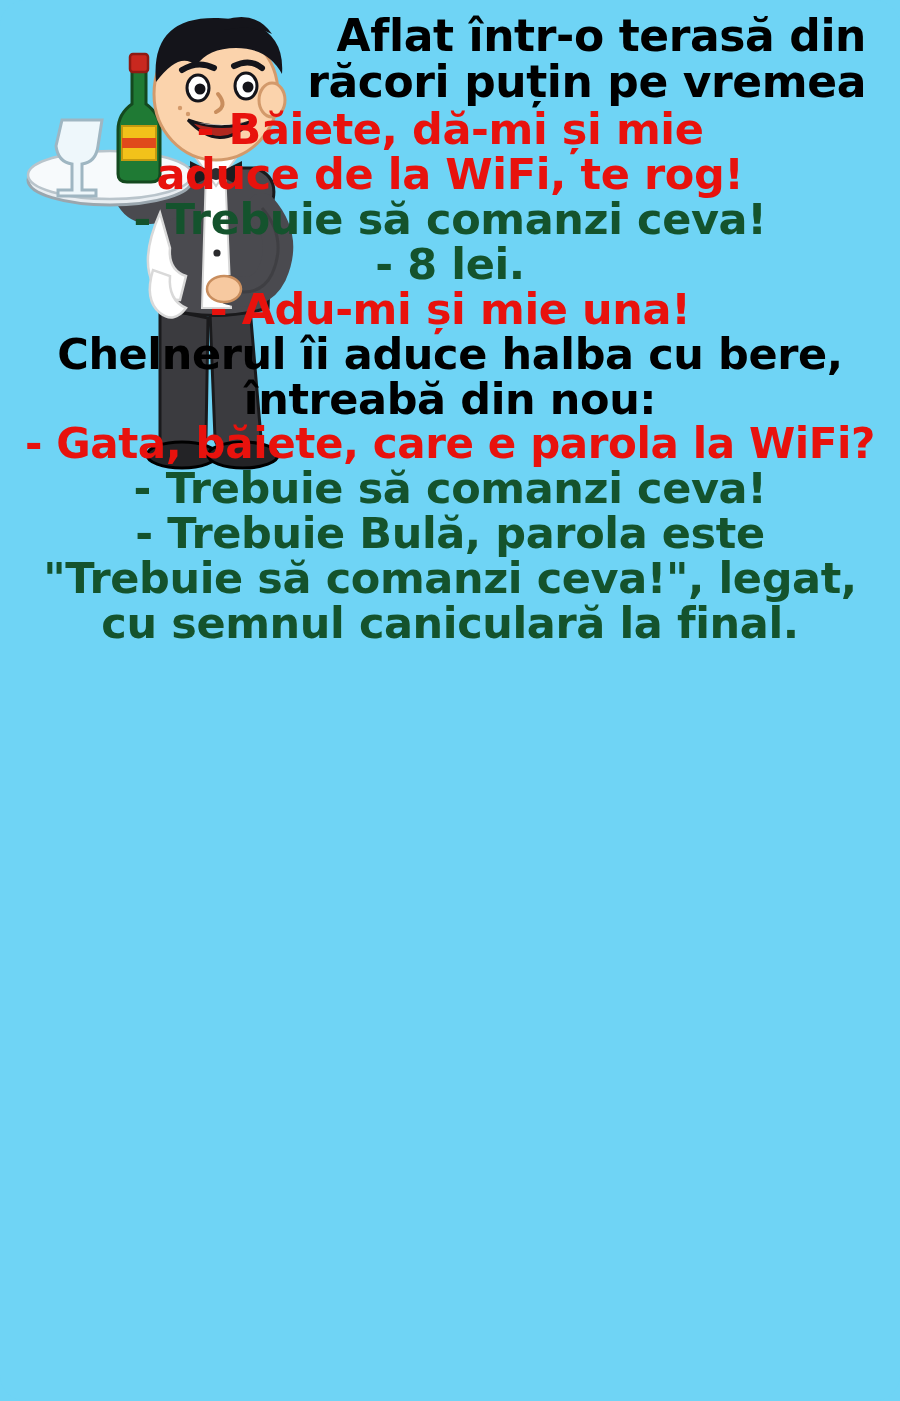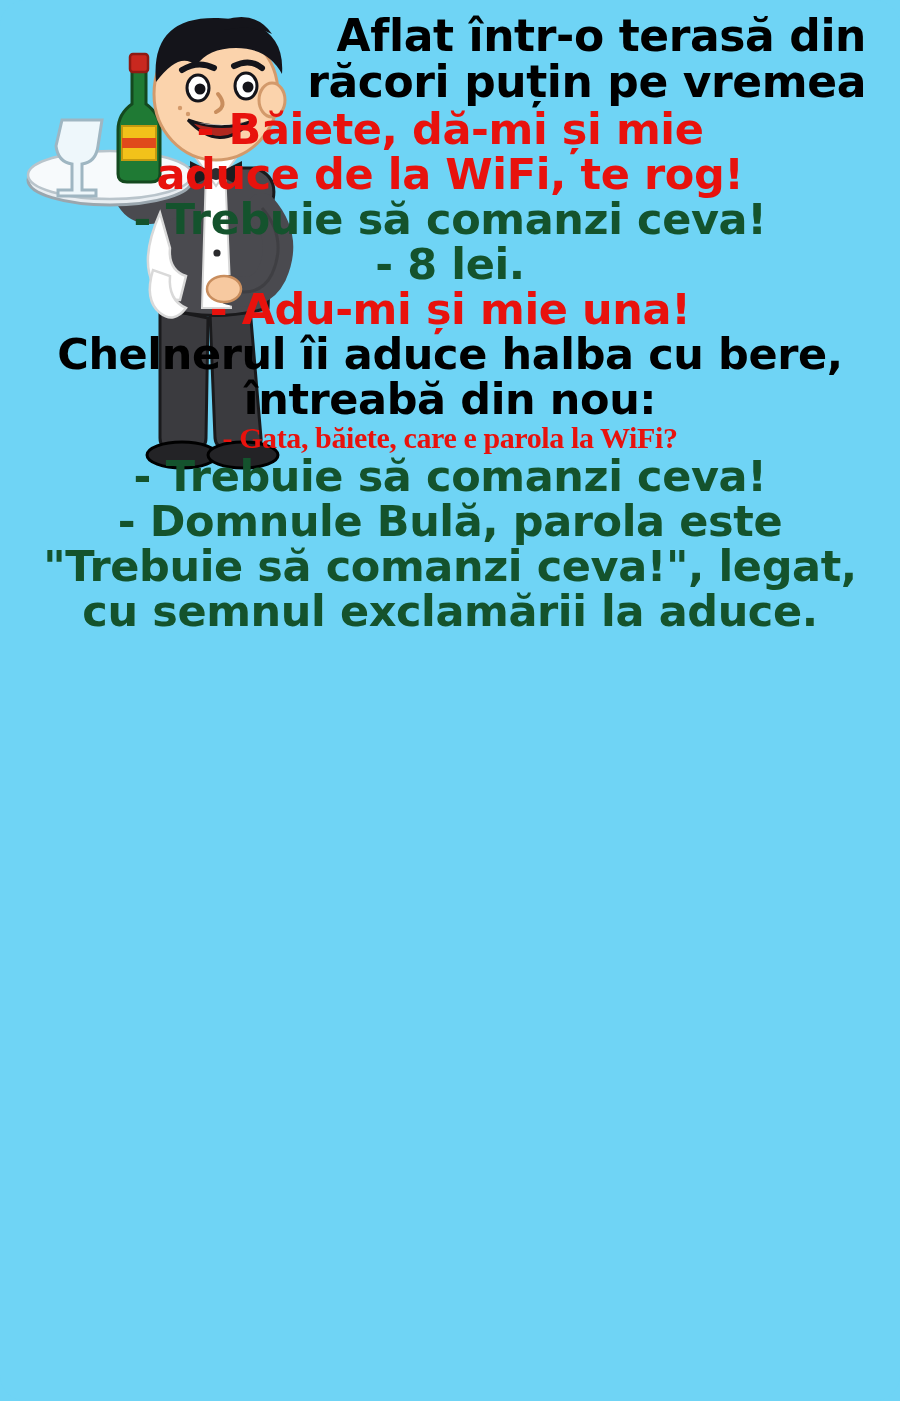--- a/index.html
+++ b/index.html
@@ -148,21 +148,21 @@
     </div>
 
     <div class="block-rest">
       <div class="line bula">- Băiete, dă-mi și mie</div>
       <div class="line bula">aduce de la WiFi, te rog!</div>
       <div class="line waiterline">- Trebuie să comanzi ceva!</div>
       <div class="line waiterline">- 8 lei.</div>
       <div class="line bula">- Adu-mi și mie una!</div>
       <div class="line narr">Chelnerul îi aduce halba cu bere,</div>
       <div class="line narr">întreabă din nou:</div>
-      <div class="line bula" style="font-size: 30px; font-family: Liberation Serif, serif;">- Gata, băiete, care e parola la WiFi?</div>
+      <div class="line bula" style="font-size: 42px;">- Gata, băiete, care e parola la WiFi?</div>
       <div class="line waiterline">- Trebuie să comanzi ceva!</div>
-      <div class="line waiterline">- Domnule Bulă, parola este</div>
+      <div class="line waiterline">- Trebuie Bulă, parola este</div>
       <div class="line waiterline">"Trebuie să comanzi ceva!", legat,</div>
-      <div class="line waiterline">cu semnul exclamării la aduce.</div>
+      <div class="line waiterline">cu semnul caniculară la final.</div>
     </div>
 
   </div>
 </div>
 
 </body></html>

